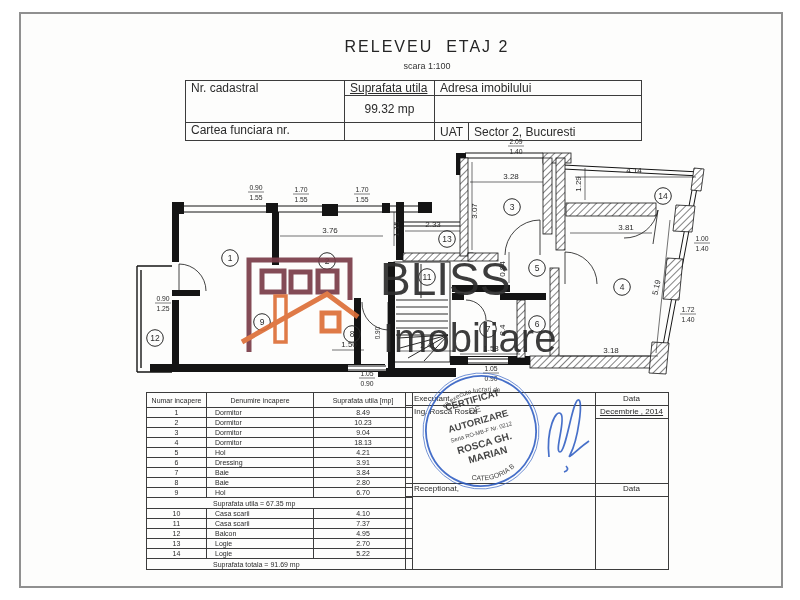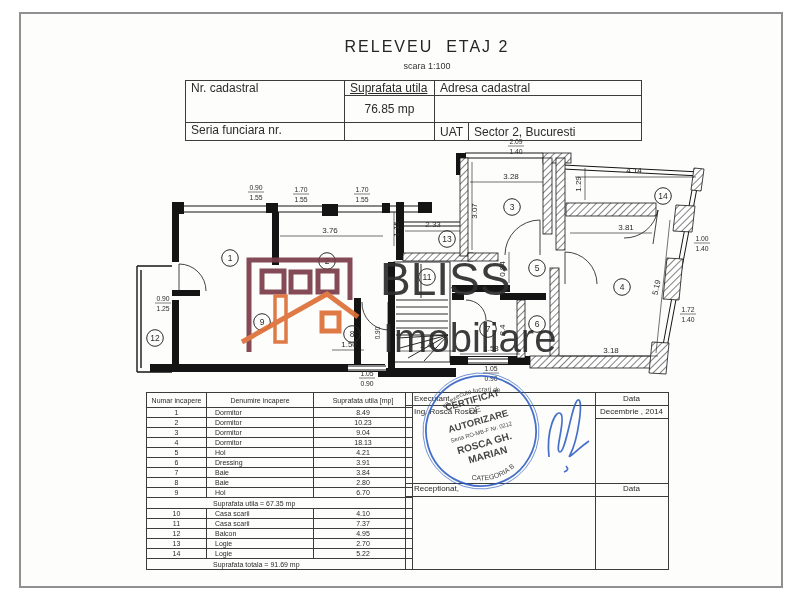--- a/index.html
+++ b/index.html
@@ -39,28 +39,28 @@
 <div class="scan-border"></div>
 
 <div class="title">RELEVEU  ETAJ 2</div>
 <div class="subtitle">scara 1:100</div>
 
 <table class="info-table">
   <tbody>
       <tr style="height:15px;">
     <td style="width:148px;" rowspan="2">Nr. cadastral</td>
     <td style="width:79px;text-decoration:underline;">Suprafata utila</td>
-    <td style="width:46px;" colspan="2">Adresa cadastral</td>
+    <td style="width:46px;" colspan="2">Adresa imobilului</td>
   </tr>
   <tr style="height:27px;">
-    <td style="text-align:center;vertical-align:middle;">76.85 mp</td>
+    <td style="text-align:center;vertical-align:middle;">99.32 mp</td>
     <td colspan="2"></td>
   </tr>
   <tr style="height:18px;">
-    <td>Seria funciara nr.</td>
+    <td>Cartea funciara nr.</td>
     <td></td>
     <td style="vertical-align:middle;margin-top:12px;">UAT</td>
     <td style="width:162px;vertical-align:middle;">Sector 2, Bucuresti</td>
   </tr>
 </tbody>
   </table>
 
 <table class="rooms-table">
   <thead>
       <tr>
@@ -151,21 +151,21 @@
 
 <div class="sig-table">
   <div class="vline"></div>
   <div class="hline" style="left:0;right:0;top:12px;"></div>
   <div class="hline" style="left:189px;right:0;top:25px;"></div>
   <div class="hline" style="left:0;right:0;top:90px;"></div>
   <div class="hline" style="left:0;right:0;top:103px;"></div>
   <div class="sig-label" style="left:8px;top:1px;">Executant</div>
   <div class="sig-label" style="left:8px;top:14px;">Ing. Rosca Rosca</div>
   <div class="sig-label" style="left:189px;width:73px;top:1px;text-align:center;">Data</div>
-  <div class="sig-label" style="left:189px;width:73px;top:14px;text-align:center;">Decembrie , 2014</div>
+  <div class="sig-label" style="left:189px;width:73px;top:14px;text-align:center;text-decoration:underline;">Decembrie , 2014</div>
   <div class="sig-label" style="left:8px;top:91px;text-align:right;">Receptionat,</div>
   <div class="sig-label" style="left:189px;width:73px;top:91px;text-align:center;">Data</div>
 </div>
 
 <svg class="overlay" width="800" height="600" viewBox="0 0 800 600">
   <defs>
     <pattern id="hatch" width="5" height="5" patternUnits="userSpaceOnUse" patternTransform="rotate(45)">
       <rect width="5" height="5" fill="#ffffff"></rect>
       <line x1="0" y1="0" x2="0" y2="5" stroke="#1c1c1c" stroke-width="1.1"></line>
     </pattern>

